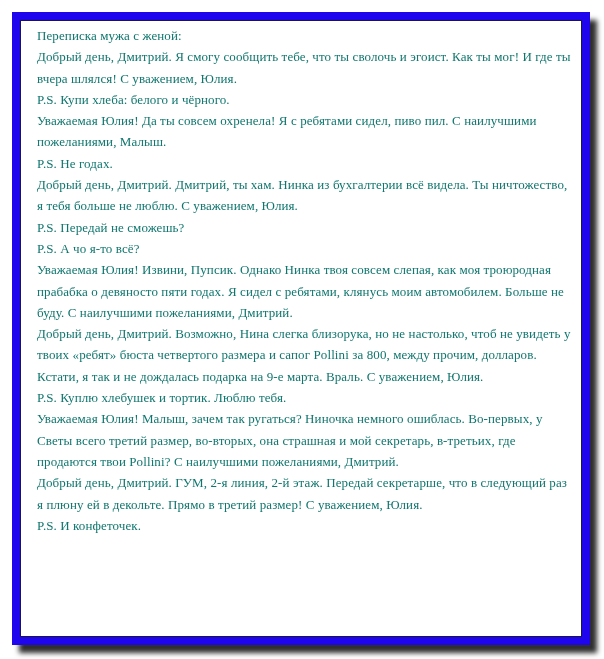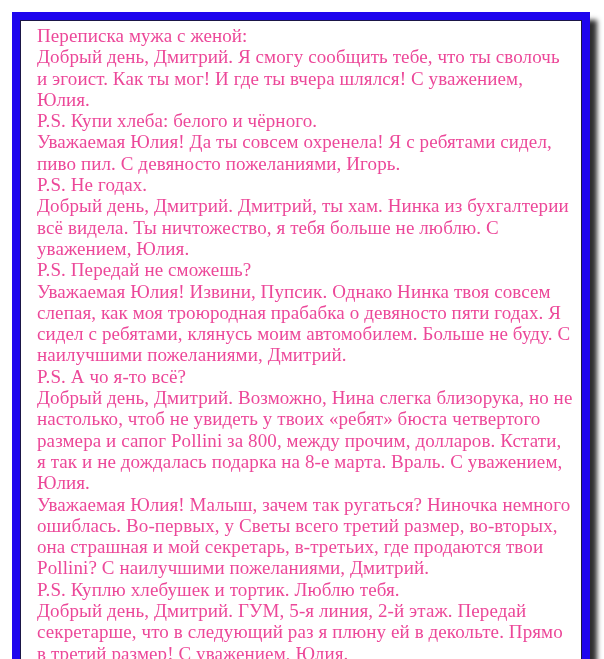--- a/index.html
+++ b/index.html
@@ -24,39 +24,39 @@
     background: #ffffff;
     border: 8px solid #1e05ee;
     box-shadow: 7px 8px 5px rgba(0,0,0,0.82),
                 inset 0 0 0 1px #1b1646;
     padding: 5px 9px 12px 17px;
   }
   .line {
     margin: 0;
     padding: 0;
     font-family: "Liberation Serif", serif;
-    font-size: 19px;
+    font-size: 13px;
     line-height: 21.3px;
-    color: #ec4899;
+    color: #0f766e;
     letter-spacing: 0.1px;
   }
 </style>
 </head>
 <body>
 
 <div class="letter-frame">
   <p class="line">Переписка мужа с женой:</p>
   <div>
       <p class="line">Добрый день, Дмитрий. Я смогу сообщить тебе, что ты сволочь и эгоист. Как ты мог! И где ты вчера шлялся! С уважением, Юлия.</p>
       <p class="line">P.S. Купи хлеба: белого и чёрного.</p>
-      <p class="line">Уважаемая Юлия! Да ты совсем охренела! Я с ребятами сидел, пиво пил. С девяносто пожеланиями, Игорь.</p>
+      <p class="line">Уважаемая Юлия! Да ты совсем охренела! Я с ребятами сидел, пиво пил. С наилучшими пожеланиями, Малыш.</p>
       <p class="line">P.S. Не годах.</p>
       <p class="line">Добрый день, Дмитрий. Дмитрий, ты хам. Нинка из бухгалтерии всё видела. Ты ничтожество, я тебя больше не люблю. С уважением, Юлия.</p>
       <p class="line">P.S. Передай не сможешь?</p>
+      <p class="line">P.S. А чо я-то всё?</p>
       <p class="line">Уважаемая Юлия! Извини, Пупсик. Однако Нинка твоя совсем слепая, как моя троюродная прабабка о девяносто пяти годах. Я сидел с ребятами, клянусь моим автомобилем. Больше не буду. С наилучшими пожеланиями, Дмитрий.</p>
-      <p class="line">P.S. А чо я-то всё?</p>
-      <p class="line">Добрый день, Дмитрий. Возможно, Нина слегка близорука, но не настолько, чтоб не увидеть у твоих «ребят» бюста четвертого размера и сапог Pollini за 800, между прочим, долларов. Кстати, я так и не дождалась подарка на 8-е марта. Враль. С уважением, Юлия.</p>
+      <p class="line">Добрый день, Дмитрий. Возможно, Нина слегка близорука, но не настолько, чтоб не увидеть у твоих «ребят» бюста четвертого размера и сапог Pollini за 800, между прочим, долларов. Кстати, я так и не дождалась подарка на 9-е марта. Враль. С уважением, Юлия.</p>
+      <p class="line">P.S. Куплю хлебушек и тортик. Люблю тебя.</p>
       <p class="line">Уважаемая Юлия! Малыш, зачем так ругаться? Ниночка немного ошиблась. Во-первых, у Светы всего третий размер, во-вторых, она страшная и мой секретарь, в-третьих, где продаются твои Pollini? С наилучшими пожеланиями, Дмитрий.</p>
-      <p class="line">P.S. Куплю хлебушек и тортик. Люблю тебя.</p>
-      <p class="line">Добрый день, Дмитрий. ГУМ, 5-я линия, 2-й этаж. Передай секретарше, что в следующий раз я плюну ей в декольте. Прямо в третий размер! С уважением, Юлия.</p>
+      <p class="line">Добрый день, Дмитрий. ГУМ, 2-я линия, 2-й этаж. Передай секретарше, что в следующий раз я плюну ей в декольте. Прямо в третий размер! С уважением, Юлия.</p>
       <p class="line">P.S. И конфеточек.</p>
     </div>
 </div>
 
 </body></html>

